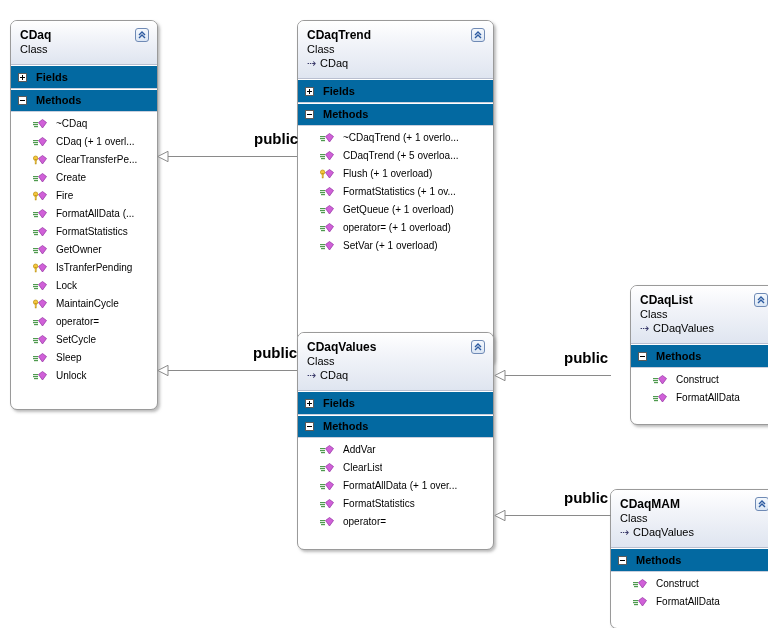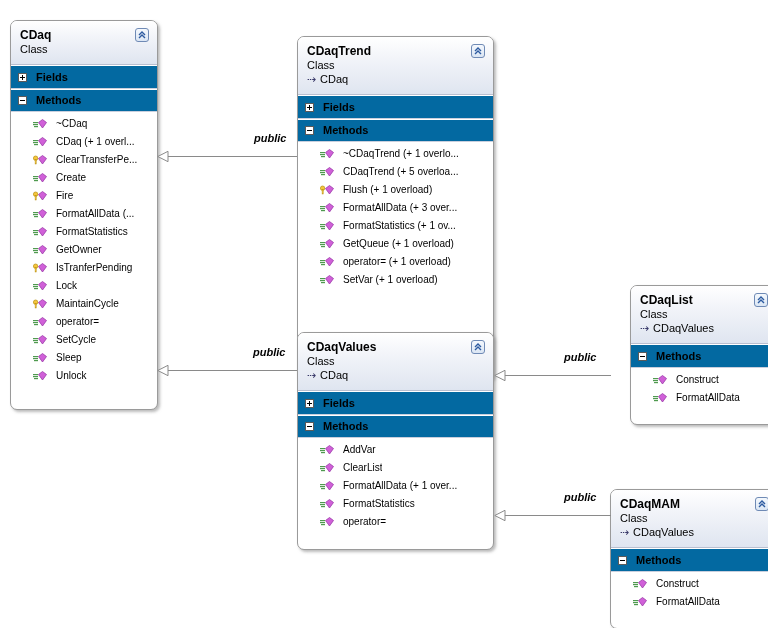--- a/index.html
+++ b/index.html
@@ -155,26 +155,25 @@
     background: #8a8a8a;
   }
   .conn-arrow {
     position: absolute;
     width: 0;
     height: 0;
   }
   .conn-arrow svg { display: block; }
   .conn-label {
     position: absolute;
-    font-size: 11px;
+    font-size: 15px;
     font-weight: bold;
     line-height: 13px;
     color: #000000;
     background: transparent;
-    font-style: italic;
   }
 </style>
 </head>
 <body>
 
 <div class="class-box" id="box-cdaq" style="left:10px; top:20px; width:148px; height:390px;">
   <div class="class-header">
     <div class="class-name">CDaq</div>
     <div class="class-kind">Class</div>
     <div class="chevron-btn">
@@ -383,21 +382,21 @@
               <rect x="1" y="9" width="4" height="1.2" fill="#4f9a4f"></rect>
               <polygon points="9.5,2.5 13.5,5.5 9.5,11 5.5,5.5" fill="#d060d8" stroke="#9b3aa8" stroke-width="0.8"></polygon>
             </g>
           </svg>
       </span>
       <span class="member-label">Unlock</span>
     </div>
   </div>
 </div>
 
-<div class="class-box" id="box-cdaqtrend" style="left:297px; top:36px; width:197px; height:345px;">
+<div class="class-box" id="box-cdaqtrend" style="left:297px; top:20px; width:197px; height:345px;">
   <div class="class-header">
     <div class="class-name">CDaqTrend</div>
     <div class="class-kind">Class</div>
     <div class="class-base">
       <span class="base-arrow">⇢</span><span>CDaq</span>
     </div>
     <div class="chevron-btn">
       <svg width="12" height="12" viewBox="0 0 12 12" aria-hidden="true">
         <polyline points="3,6 6,3 9,6" fill="none" stroke="#2c5aa0" stroke-width="1.4"></polyline>
         <polyline points="3,9 6,6 9,9" fill="none" stroke="#2c5aa0" stroke-width="1.4"></polyline>
@@ -446,33 +445,20 @@
       <span class="member-icon">
         <svg width="16" height="14" viewBox="0 0 16 14">
             <g>
               <circle cx="2.6" cy="5.2" r="2.2" fill="#f5c63c" stroke="#b88f12" stroke-width="0.7"></circle>
               <rect x="2.1" y="6.6" width="1.1" height="4.4" fill="#f5c63c" stroke="#b88f12" stroke-width="0.5"></rect>
               <polygon points="9.5,2.5 13.5,5.5 9.5,11 5.5,5.5" fill="#d060d8" stroke="#9b3aa8" stroke-width="0.8"></polygon>
             </g>
           </svg>
       </span>
       <span class="member-label">Flush (+ 1 overload)</span>
-    </div>
-    <div class="member">
-      <span class="member-icon">
-        <svg width="16" height="14" viewBox="0 0 16 14">
-            <g>
-              <rect x="0" y="5" width="5" height="1.2" fill="#4f9a4f"></rect>
-              <rect x="0" y="7" width="5" height="1.2" fill="#4f9a4f"></rect>
-              <rect x="1" y="9" width="4" height="1.2" fill="#4f9a4f"></rect>
-              <polygon points="9.5,2.5 13.5,5.5 9.5,11 5.5,5.5" fill="#d060d8" stroke="#9b3aa8" stroke-width="0.8"></polygon>
-            </g>
-          </svg>
-      </span>
-      <span class="member-label">FormatAllData (+ 3 over...</span>
     </div>
     <div class="member">
       <span class="member-icon">
         <svg width="16" height="14" viewBox="0 0 16 14">
             <g>
               <rect x="0" y="5" width="5" height="1.2" fill="#4f9a4f"></rect>
               <rect x="0" y="7" width="5" height="1.2" fill="#4f9a4f"></rect>
               <rect x="1" y="9" width="4" height="1.2" fill="#4f9a4f"></rect>
               <polygon points="9.5,2.5 13.5,5.5 9.5,11 5.5,5.5" fill="#d060d8" stroke="#9b3aa8" stroke-width="0.8"></polygon>
             </g>

